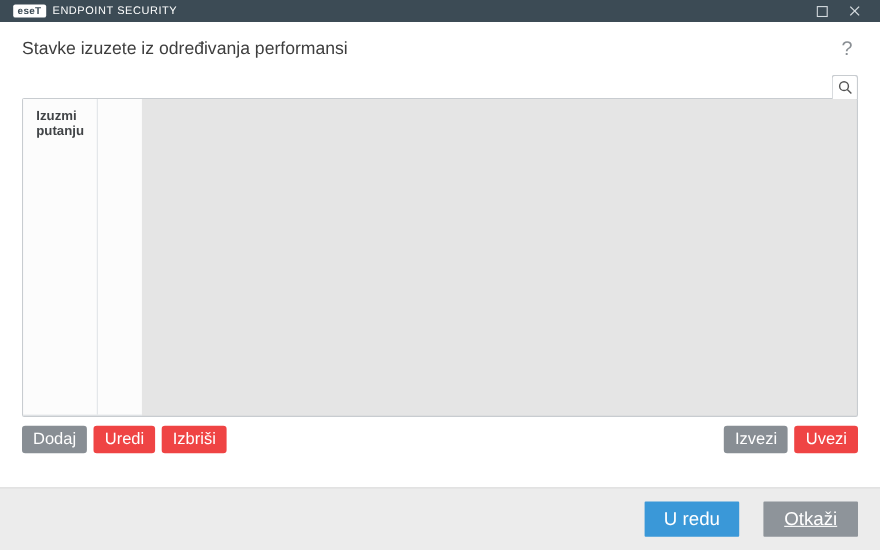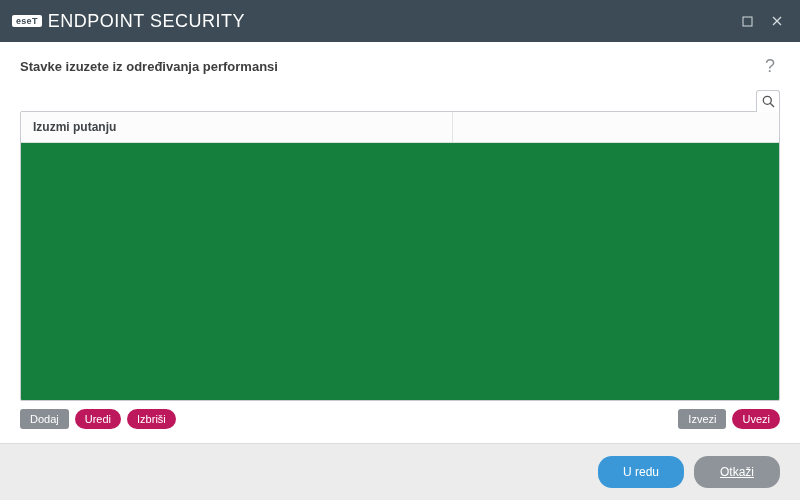--- a/index.html
+++ b/index.html
@@ -7,38 +7,38 @@
     font-family: "Segoe UI", Arial, sans-serif;
     background: #f5f5f5;
     width: 800px;
     height: 500px;
     overflow: hidden;
     display: flex;
     flex-direction: column;
   }
   .titlebar {
     background: #3c4b55;
-    height: 42px;
+    height: 20px;
     display: flex;
     align-items: center;
     padding: 0 8px 0 12px;
     color: #fff;
   }
   .brand-badge {
     background: #fff;
     color: #3c4b55;
     font-size: 9px;
     font-weight: 700;
     padding: 1px 4px;
     border-radius: 2px;
     letter-spacing: 0.3px;
     margin-right: 6px;
   }
   .brand-name {
-    font-size: 18px;
+    font-size: 10px;
     letter-spacing: 0.5px;
     font-weight: 400;
   }
   .titlebar-spacer { flex: 1; }
   .win-btn {
     width: 30px;
     height: 30px;
     display: flex;
     align-items: center;
     justify-content: center;
@@ -52,23 +52,23 @@
     background: #fff;
     display: flex;
     flex-direction: column;
   }
   .page-header {
     display: flex;
     align-items: center;
     padding: 14px 20px 12px 20px;
   }
   .page-title {
-    font-size: 13px;
+    font-size: 16px;
     color: #3e3e3e;
-    font-weight: 700;
+    font-weight: 400;
   }
   .help-icon {
     margin-left: auto;
     color: #8a8f94;
     font-size: 18px;
     width: 20px;
     text-align: center;
     cursor: pointer;
   }
 
@@ -90,22 +90,22 @@
     cursor: pointer;
     position: relative;
     top: 1px;
   }
   .table-wrap {
     margin: 0 20px;
     border: 1px solid #c8ccd0;
     border-radius: 2px;
     height: 290px;
     display: flex;
-    flex-direction: column;
-    background: #15803d;
+    flex-direction: row;
+    background: #e5e5e5;
   }
   .thead {
     display: flex;
     border-bottom: 1px solid #d9dde0;
     background: #fcfcfc;
   }
   .th {
     font-size: 12px;
     font-weight: 700;
     color: #414447;
@@ -117,50 +117,50 @@
 
   .action-row {
     display: flex;
     padding: 8px 20px 0 20px;
     gap: 6px;
   }
   .action-row .spacer { flex: 1; }
   .btn {
     border: none;
     border-radius: 3px;
-    font-size: 11px;
+    font-size: 15px;
     padding: 4px 10px;
     cursor: pointer;
     background: #888e94;
     color: #fff;
   }
   .btn.disabled {
-    background: #be185d;
+    background: #ef4444;
     color: #fff;
     cursor: default;
-    border-radius: 11px;
   }
 
   .footer {
     background: #ececec;
     border-top: 1px solid #dcdcdc;
     padding: 12px 20px;
     display: flex;
     justify-content: flex-end;
     gap: 10px;
     margin-top: auto;
   }
   .fbtn {
     min-width: 86px;
     height: 32px;
     border: none;
-    border-radius: 14px;
-    font-size: 12px;
-    cursor: pointer;
-    color: #fff;
+    border-radius: 1px;
+    font-size: 17px;
+    cursor: pointer;
+    color: #fff;
+    margin-left: 12px;
   }
   .fbtn.primary { background: #3a98d8; }
   .fbtn.secondary { background: #8e949a; text-decoration: underline; }
 </style>
 </head>
 <body>
 
 <div class="titlebar">
   <span class="brand-badge">eseT</span>
   <span class="brand-name">ENDPOINT SECURITY</span>

